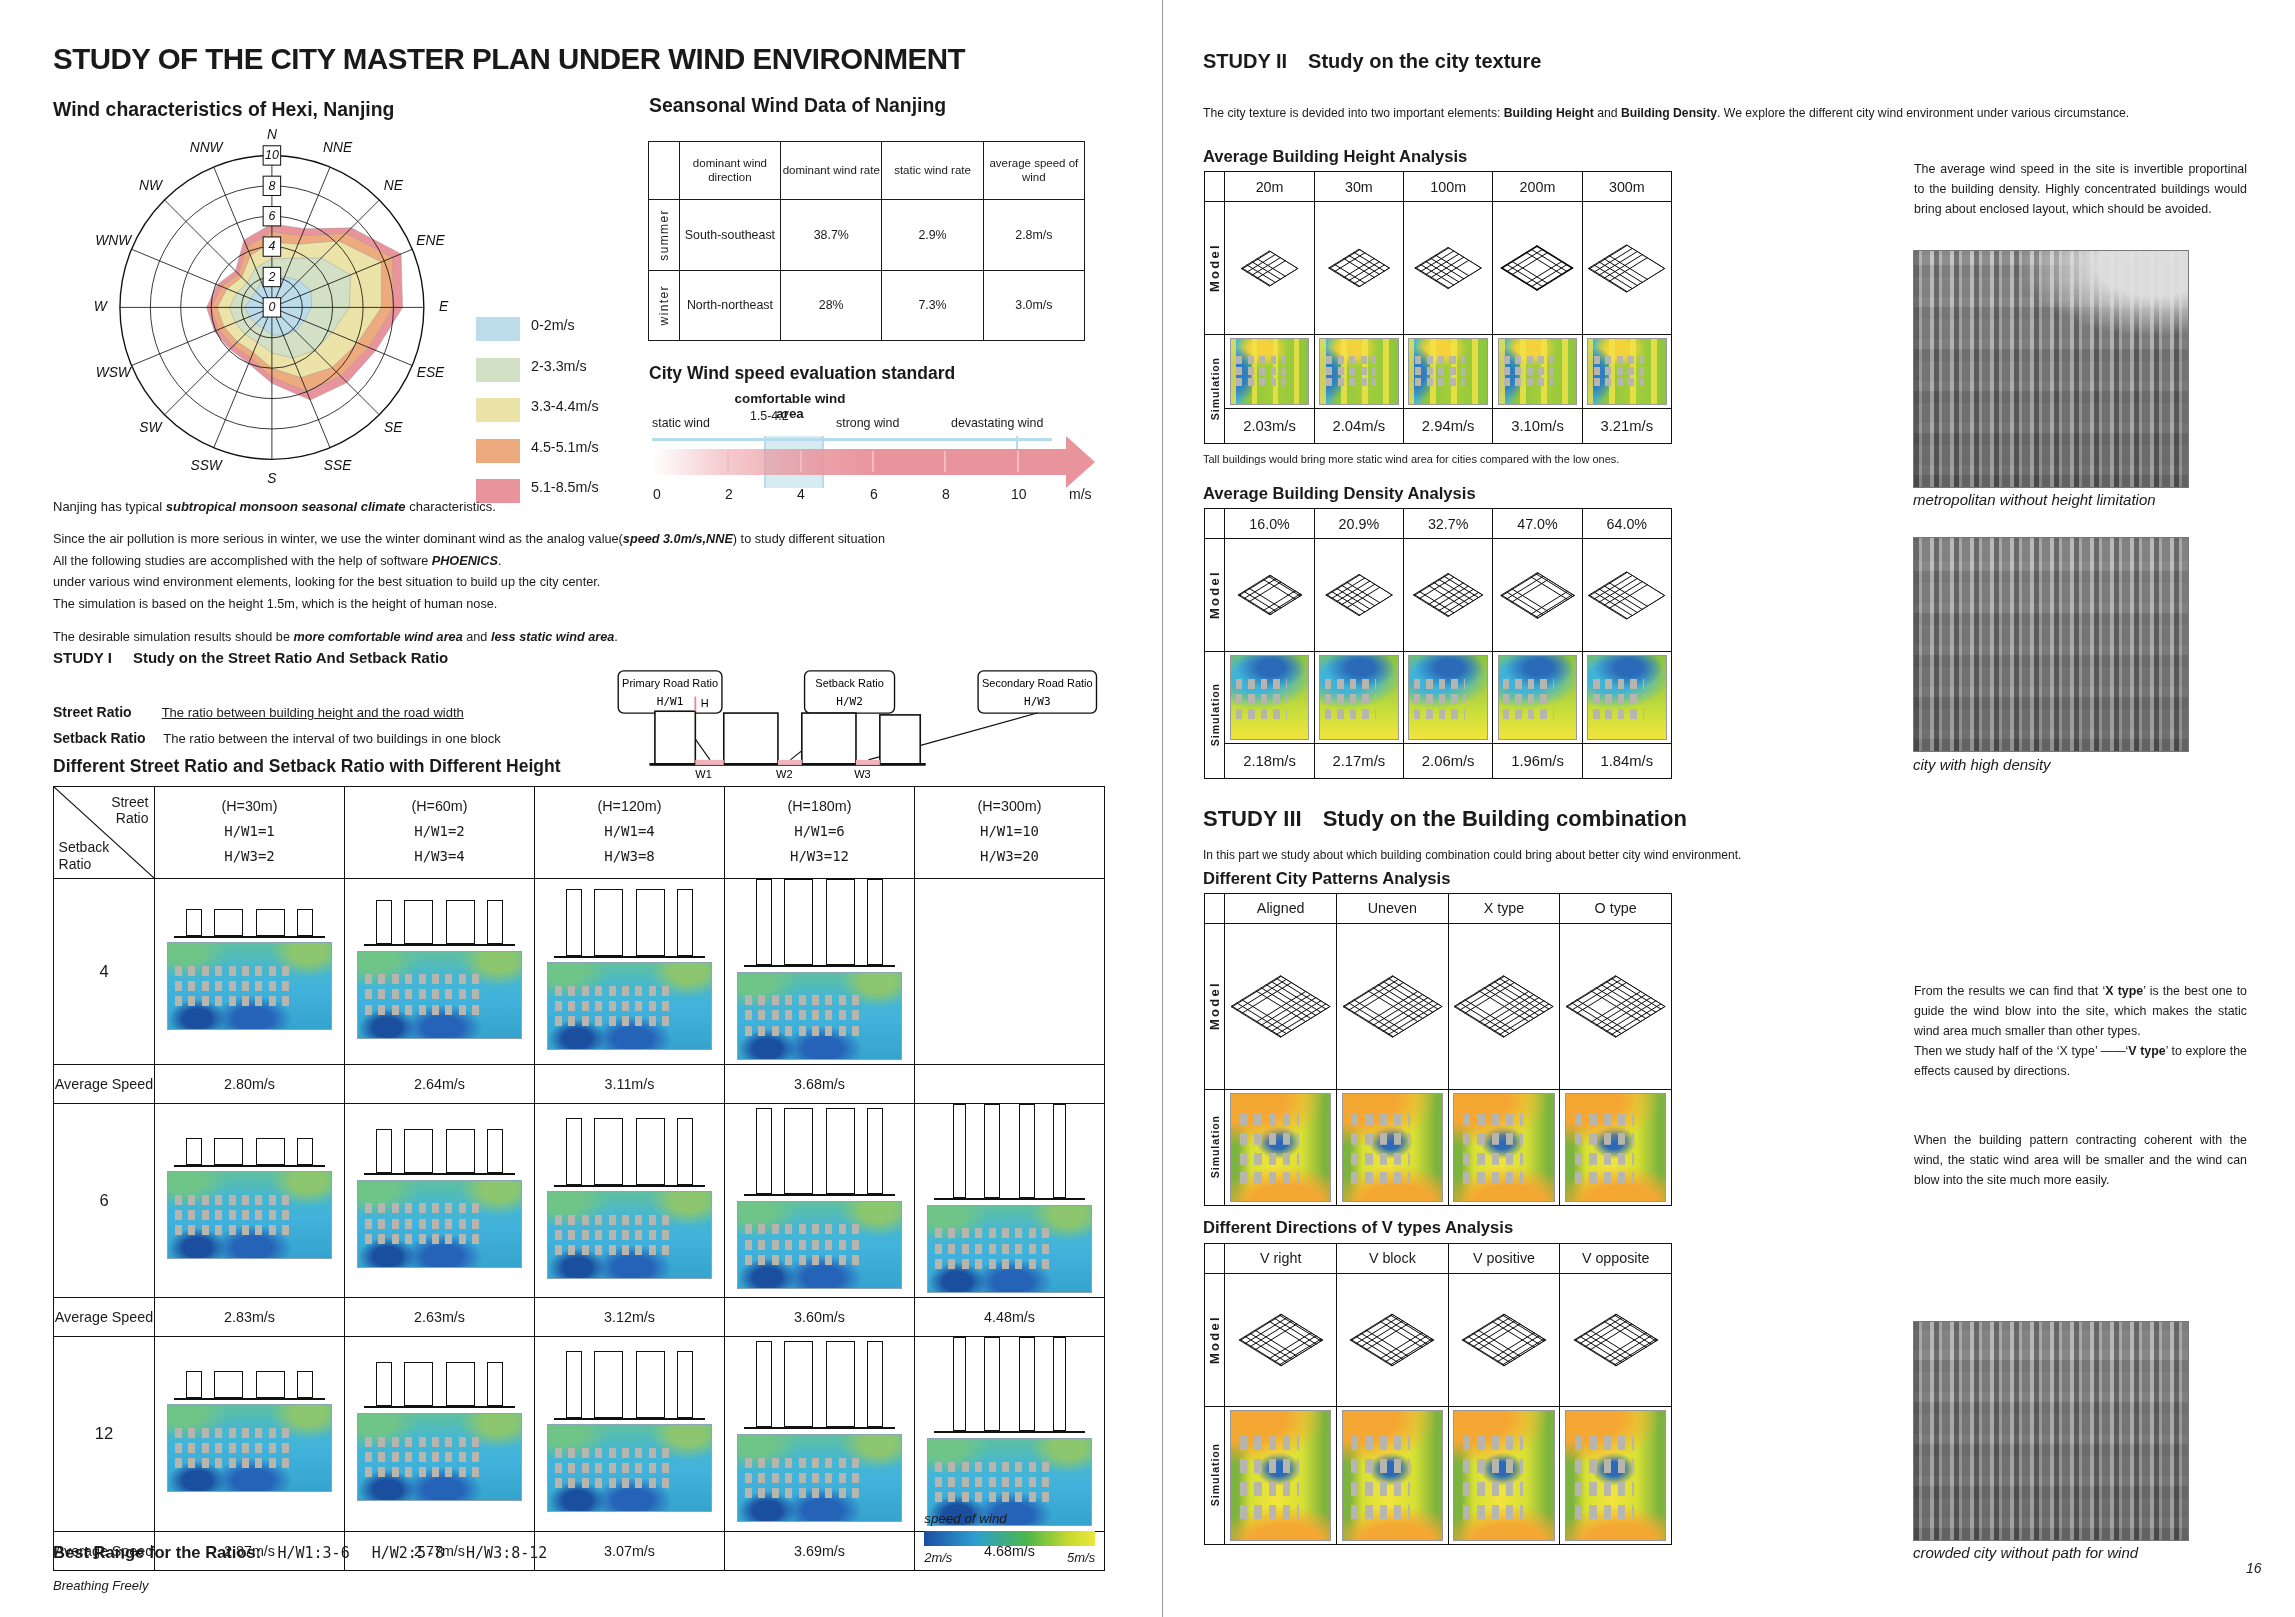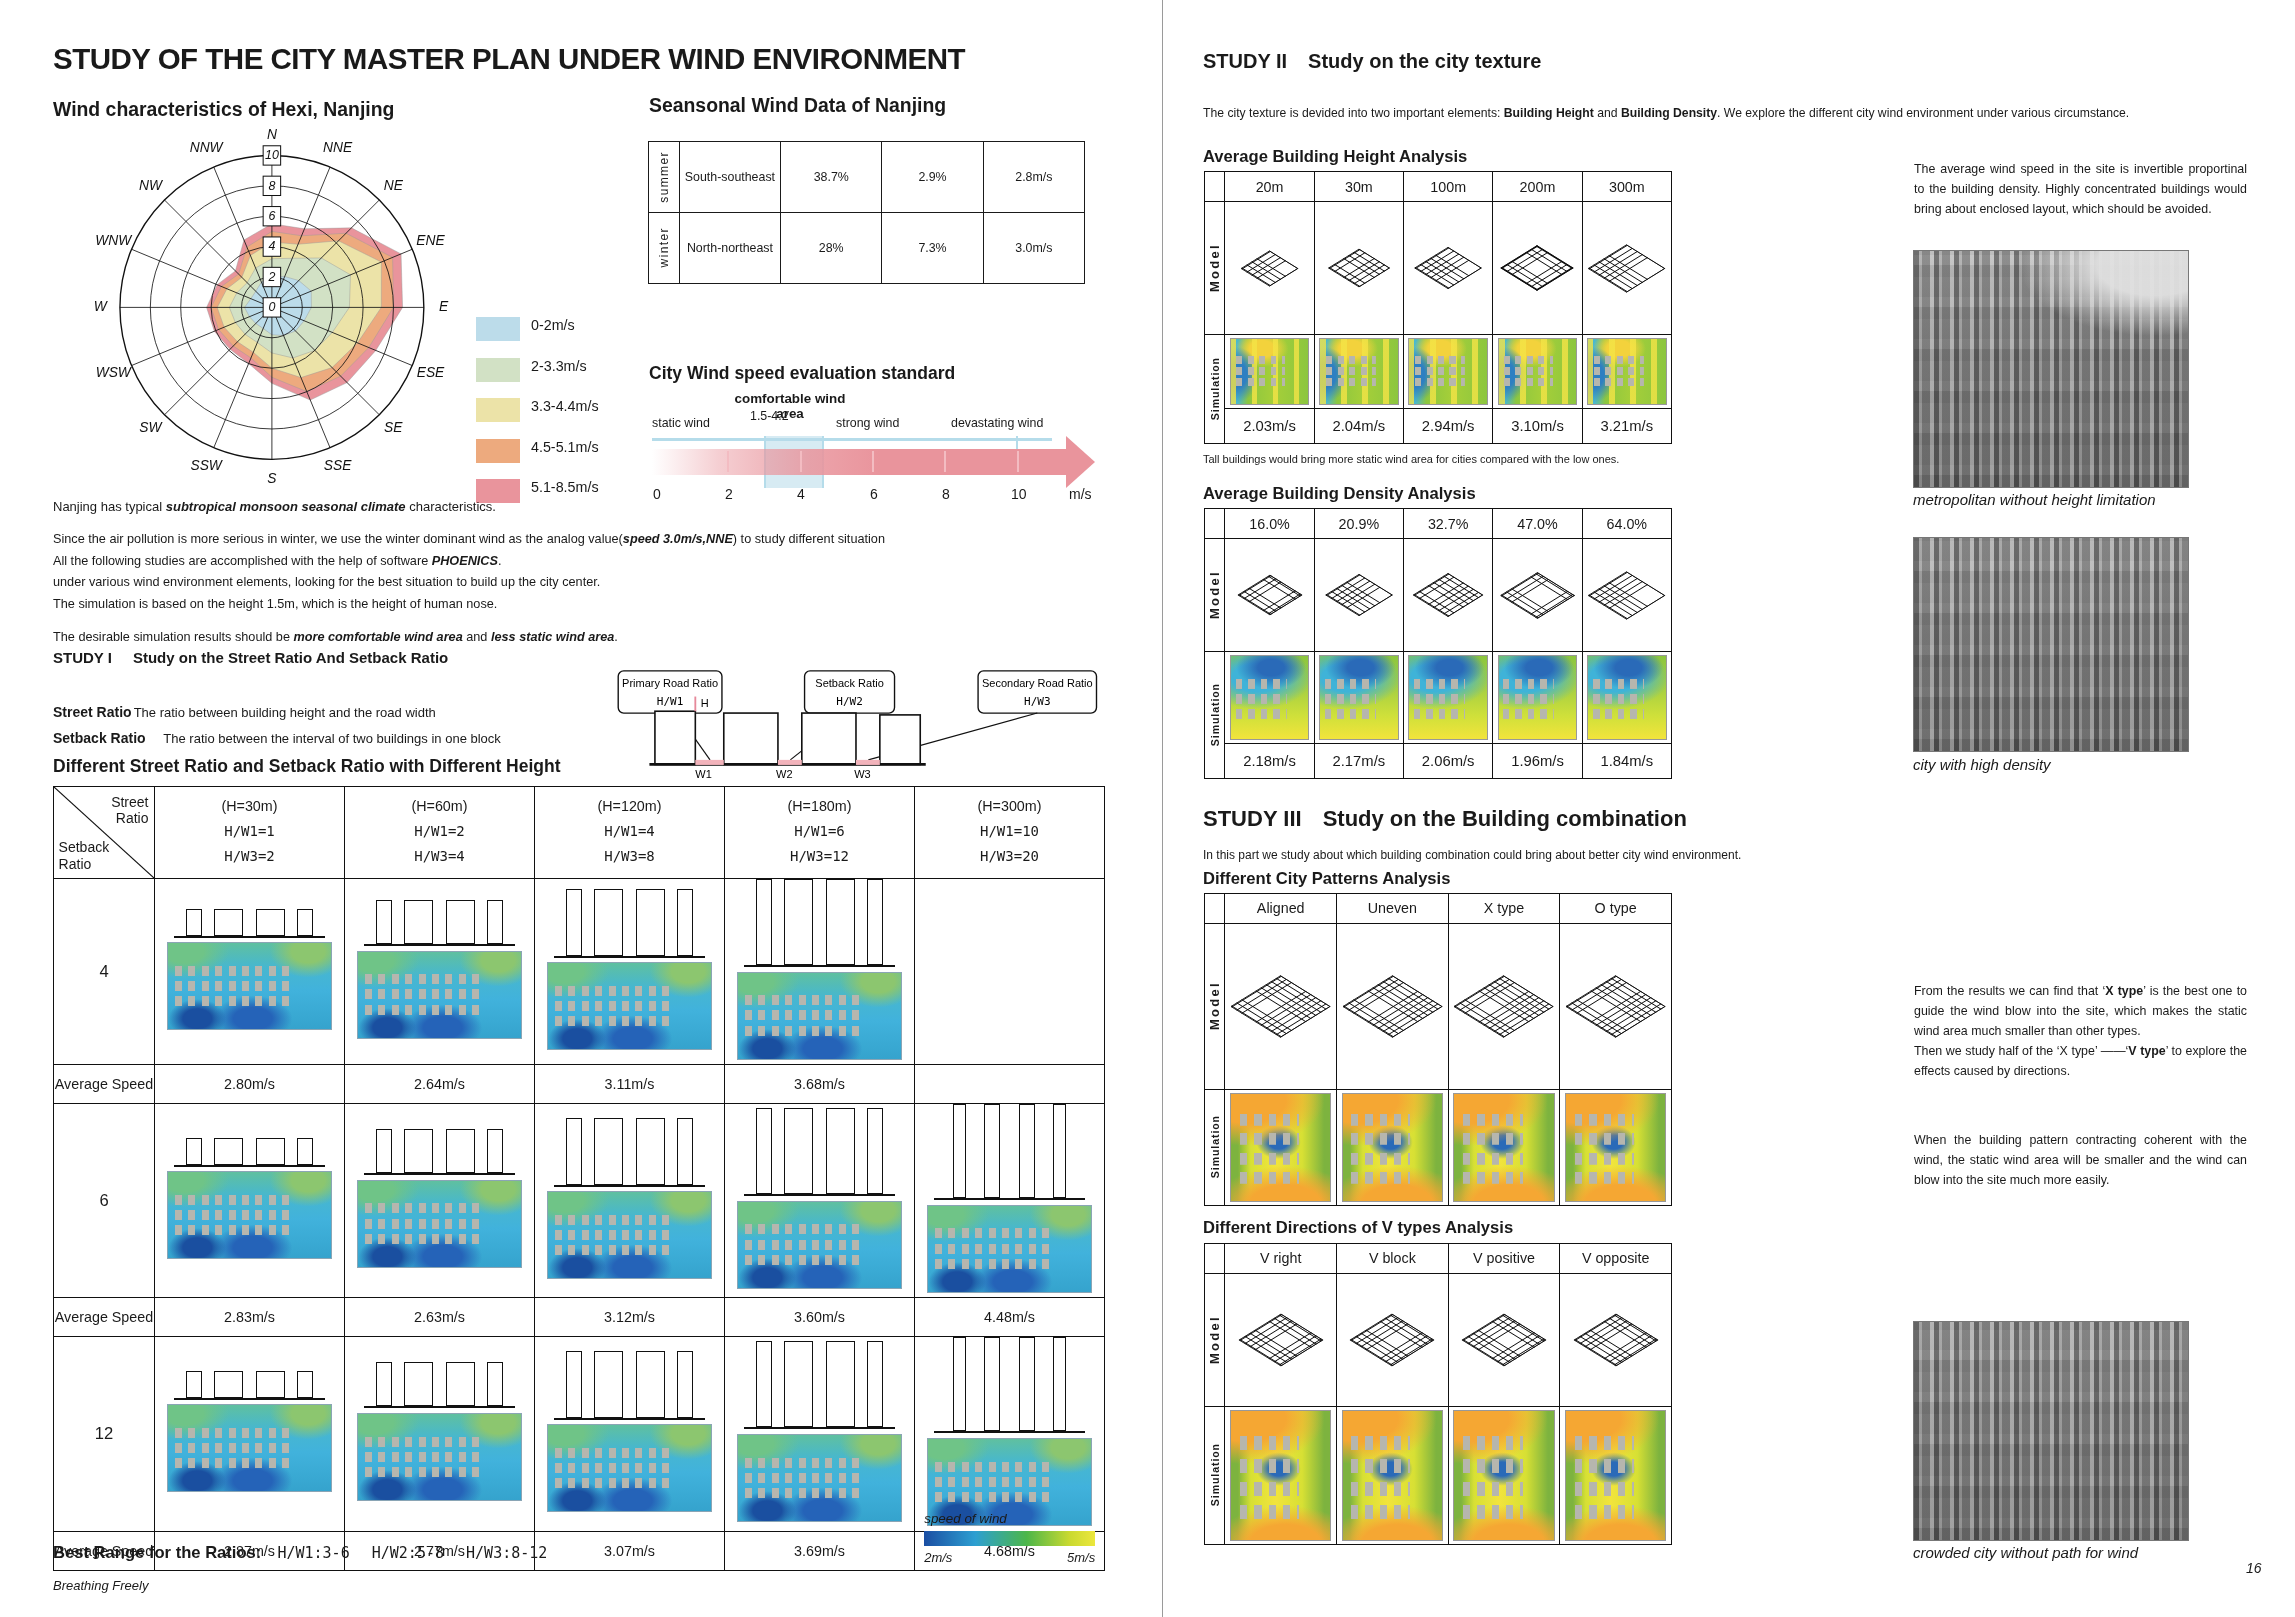--- a/index.html
+++ b/index.html
@@ -259,20 +259,27 @@
   </div>
 </div>
 
 <div class="abs" style="left:53px;top:499px;font-size:13px;">
   <span>Nanjing has typical </span><span class="bi">subtropical monsoon seasonal climate</span><span> characteristics.</span>
 </div>
 
 <div class="abs h2" style="left:649px;top:94px;">Seansonal Wind Data of Nanjing</div>
 <table class="stbl abs" style="left:648px;top:141px;">
   <tbody>
+      <tr class="hd">
+    <td class="season"></td>
+    <td>dominant wind direction</td>
+    <td>dominant wind rate</td>
+    <td>static wind rate</td>
+    <td>average speed of wind</td>
+  </tr>
   <tr class="dt">
     <td class="season">
           <div class="vtext">summer</div>
         </td>
     <td>South-southeast</td>
     <td>38.7%</td>
     <td>2.9%</td>
     <td>2.8m/s</td>
   </tr>
   <tr class="dt">
@@ -321,21 +328,21 @@
 </div>
 <div class="abs par" style="left:53px;top:627px;">
   <span>The desirable simulation results should be </span><span class="bi">more comfortable wind area</span><span> and </span><span class="bi">less static wind area</span><span>.</span>
 </div>
 
 <div class="abs study" style="left:53px;top:649px;">
   <span>STUDY I</span><span class="rest">Study on the Street Ratio And Setback Ratio</span>
 </div>
 <div class="abs" style="left:53px;top:704px;">
   <span class="defterm">Street Ratio</span>
-  <span class="deftext" style="">The ratio between building height and the road width</span>
+  <span class="deftext" style="margin-left:28px;text-decoration:underline;">The ratio between building height and the road width</span>
 </div>
 <div class="abs" style="left:53px;top:730px;">
   <span class="defterm">Setback Ratio</span>
   <span class="deftext" style="margin-left:15.7px;">The ratio between the interval of two buildings in one block</span>
 </div>
 <div class="abs h3" style="left:53px;top:756px;">Different Street Ratio and Setback Ratio with Different Height</div>
 
 <svg class="abs dia" style="left:584px;top:669px;" width="521" height="112" viewBox="0 0 1130 244">
   <rect x="72" y="4" width="226" height="92" rx="12" fill="#fff" stroke="#111" stroke-width="3"></rect>
   <text x="185" y="40" text-anchor="middle">Primary Road Ratio</text>

